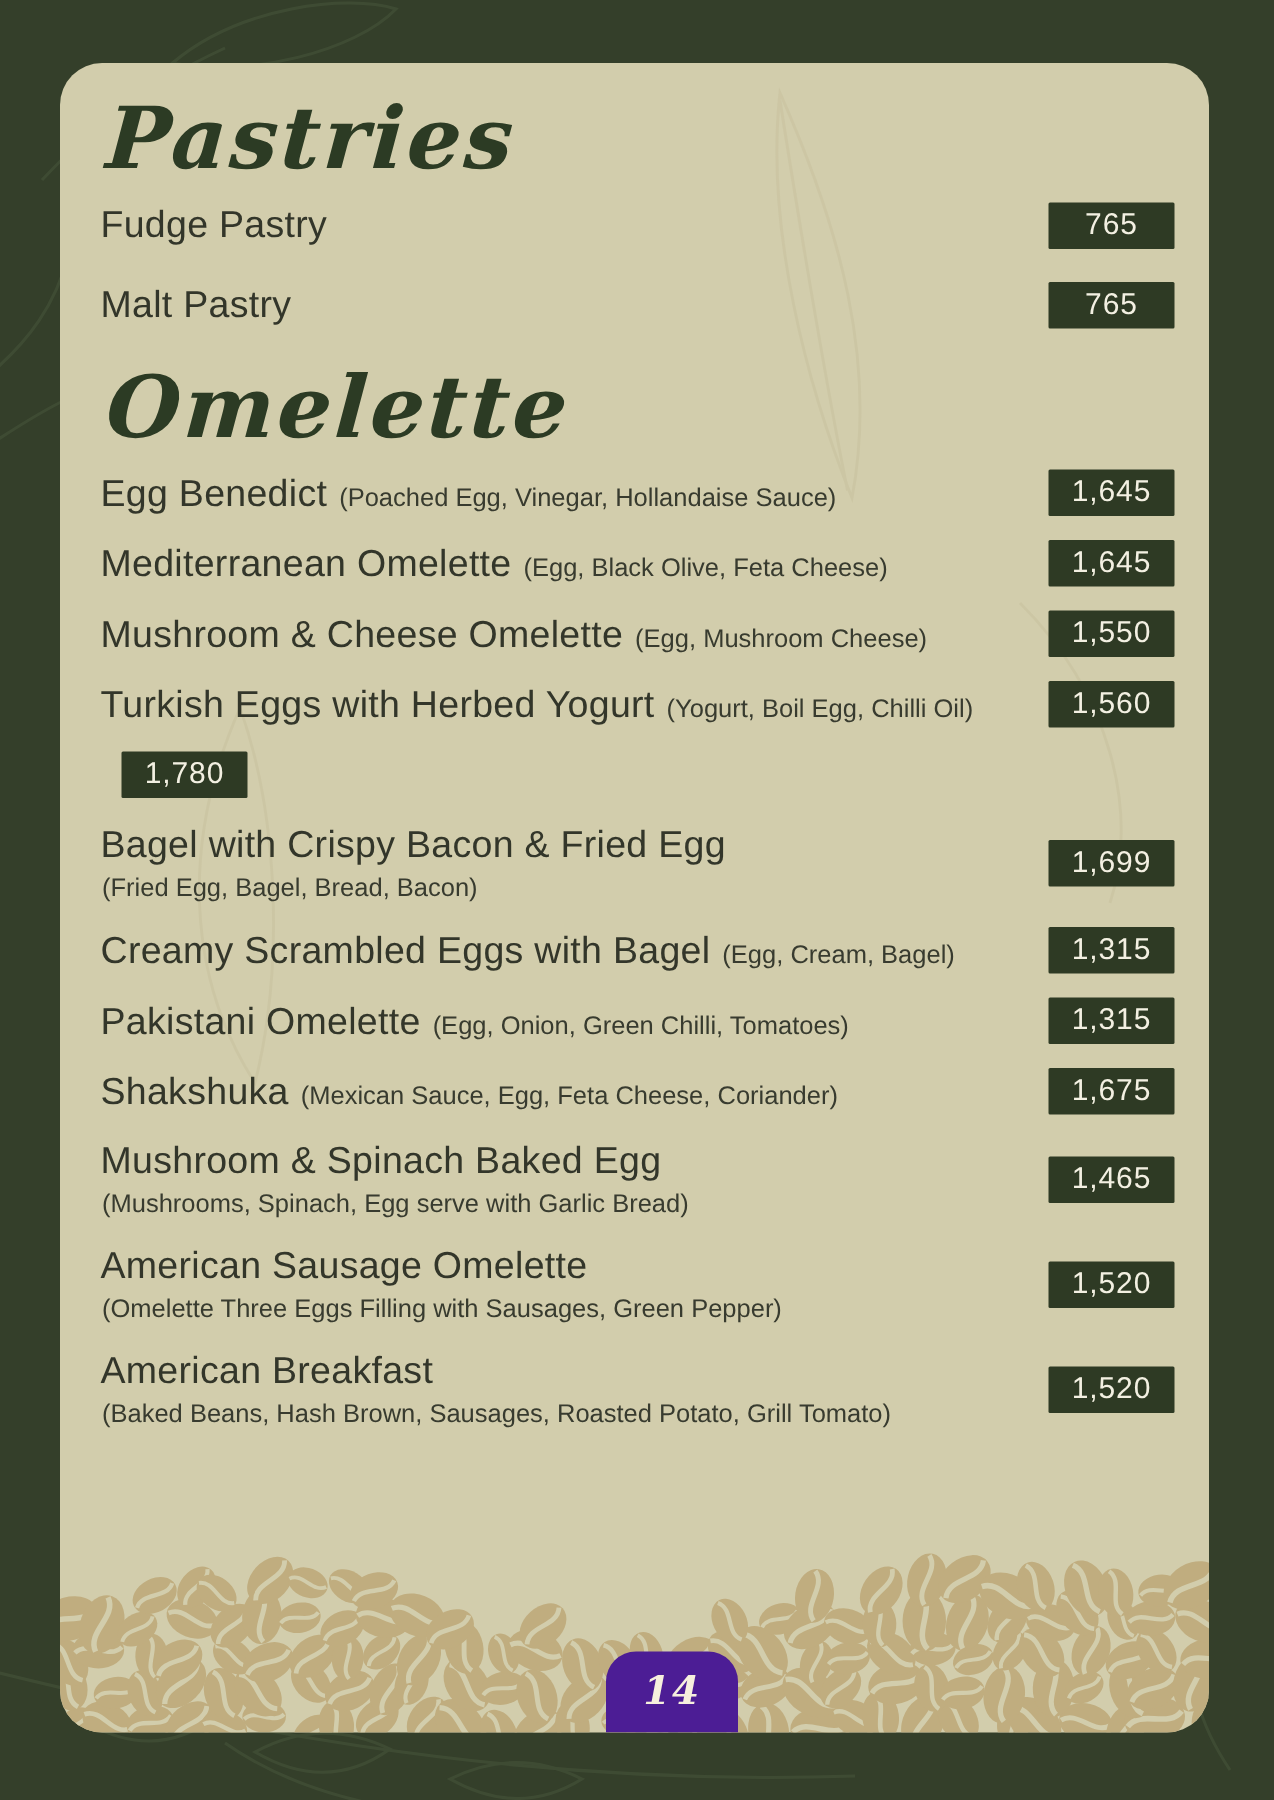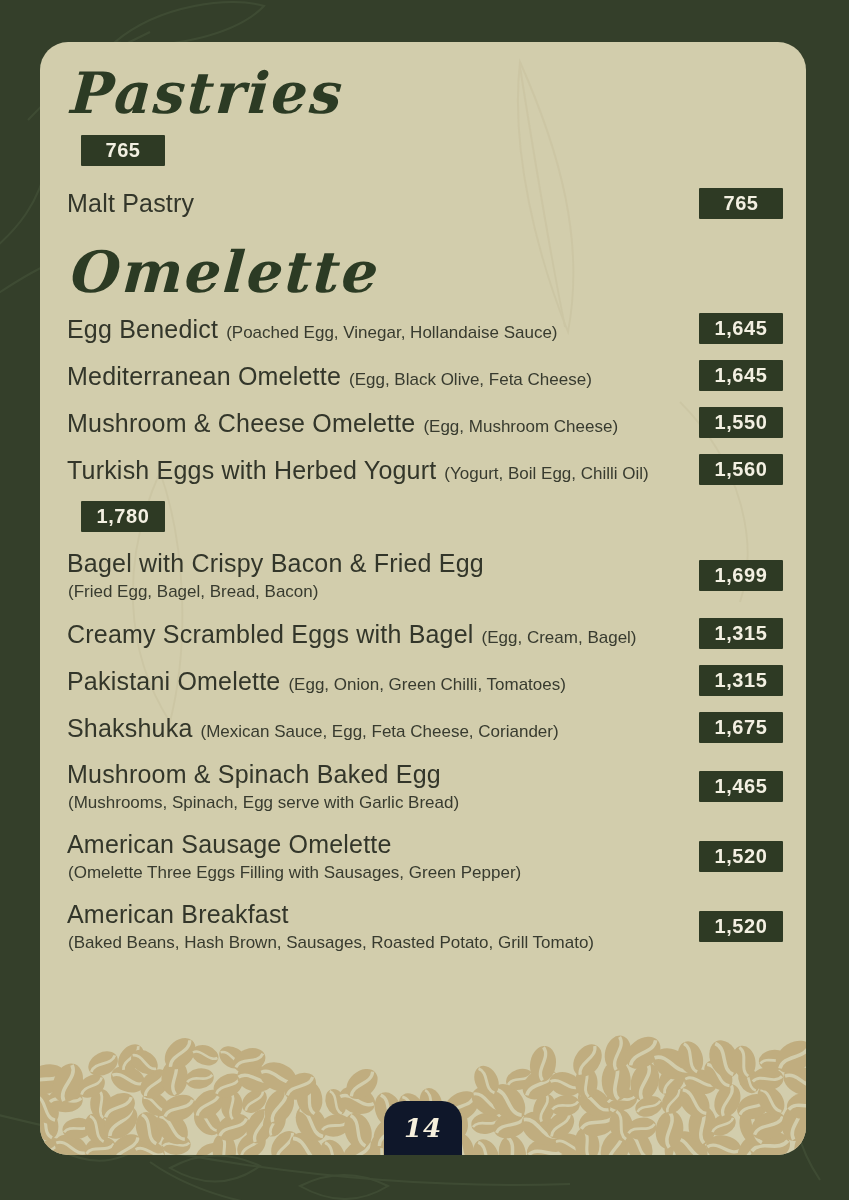--- a/index.html
+++ b/index.html
@@ -32,27 +32,27 @@
   }
   .section-pastries .menu-row{margin-bottom:22px;}
   .item-text{color:#33362a;}
   .item-name{font-size:25px;line-height:30px;letter-spacing:.2px;}
   .item-desc{font-size:17px;line-height:21px;color:#383b2f;margin-left:8px;margin-top:12px;}
   .menu-row.two-line .item-desc{display:block;margin-left:1px;margin-top:3px;}
   .price-badge{
     flex:0 0 auto;min-width:84px;height:31px;box-sizing:border-box;
     background:#2e3a24;color:#f3f0e2;
     display:flex;align-items:center;justify-content:center;
-    font-weight:bold;font-size:20px;letter-spacing:.6px;
+    font-weight:normal;font-size:20px;letter-spacing:.6px;
     padding:0 8px;margin-left:14px;border-radius:1px;
   }
   .bean-band{position:absolute;left:0;bottom:0;width:766px;height:125px;pointer-events:none;}
   .page-tab{
-    position:absolute;left:344px;bottom:0;width:78px;height:54px;
-    background:#0f172a;border-radius:20px 20px 0 0;
+    position:absolute;left:364px;bottom:0;width:88px;height:54px;
+    background:#4c1d95;border-radius:20px 20px 0 0;
     display:flex;align-items:center;justify-content:center;
   }
   .page-number{
     font-family:"DejaVu Serif", serif;font-style:italic;font-weight:bold;
     font-size:26px;color:#f6f0dd;letter-spacing:1px;
   }
 </style>
 </head>
 <body>
 
@@ -77,20 +77,23 @@
     <path d="M120,430 C80,520 85,610 130,680 C150,600 145,500 120,430 Z"></path>
     <path d="M640,360 C700,420 720,500 700,560"></path>
   </svg>
 
   <div class="card-content">
     <div>
   <div class="section section-pastries">
     <h2 class="section-title">Pastries</h2>
     <div>
   <div class="menu-row">
+    <div class="item-text">
+      <span class="item-name">Fudge Pastry</span>
+    </div>
     <div class="price-badge">765</div>
   </div>
 
   <div class="menu-row">
     <div class="item-text">
       <span class="item-name">Malt Pastry</span>
     </div>
     <div class="price-badge">765</div>
   </div>
 </div>

